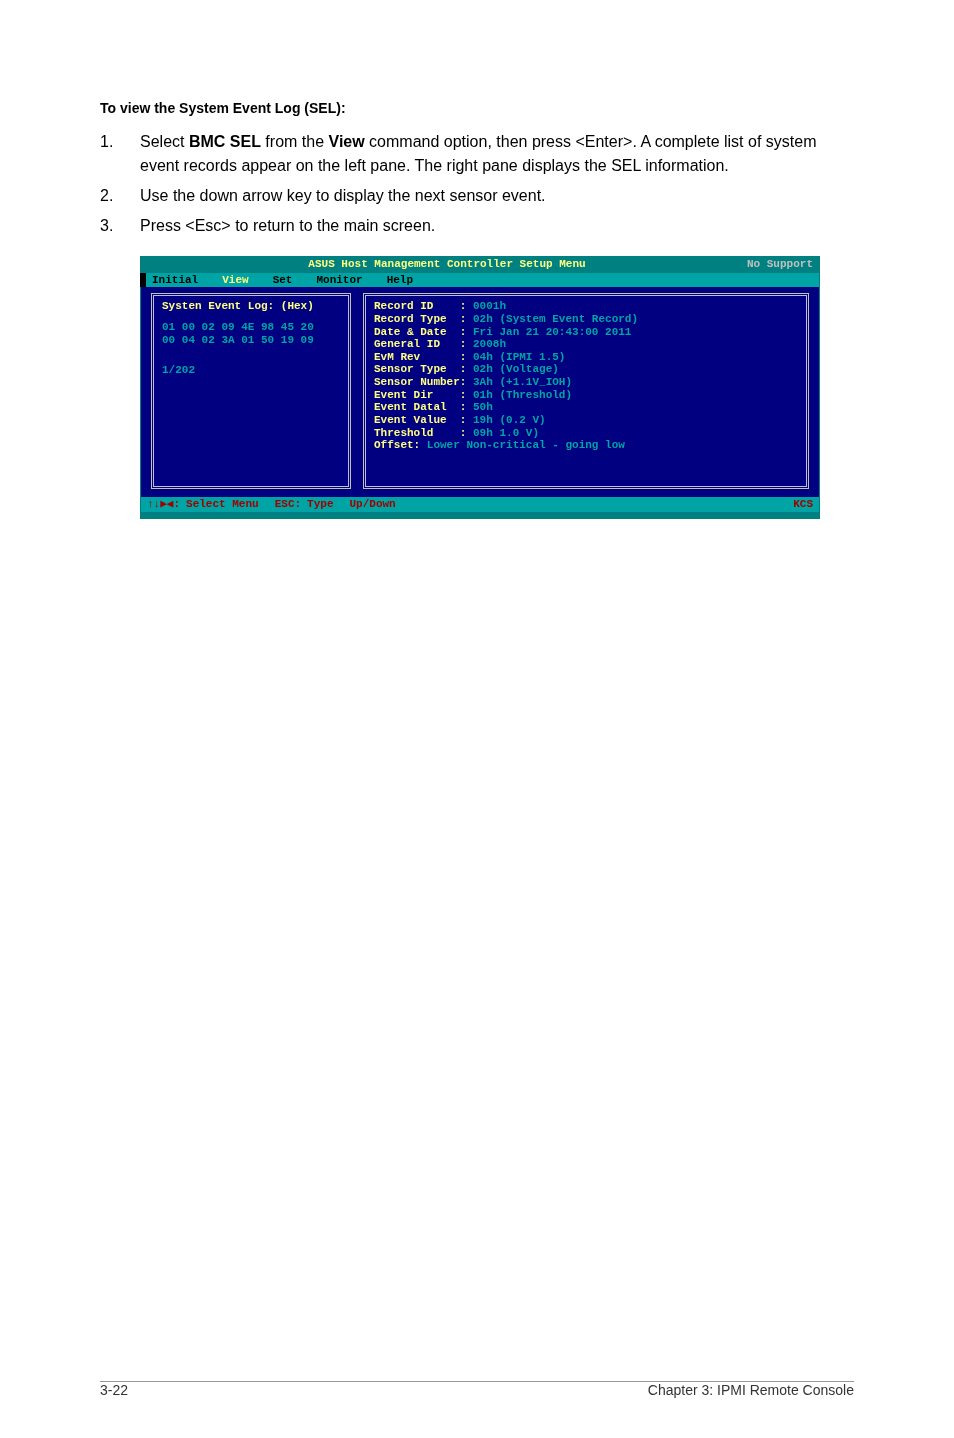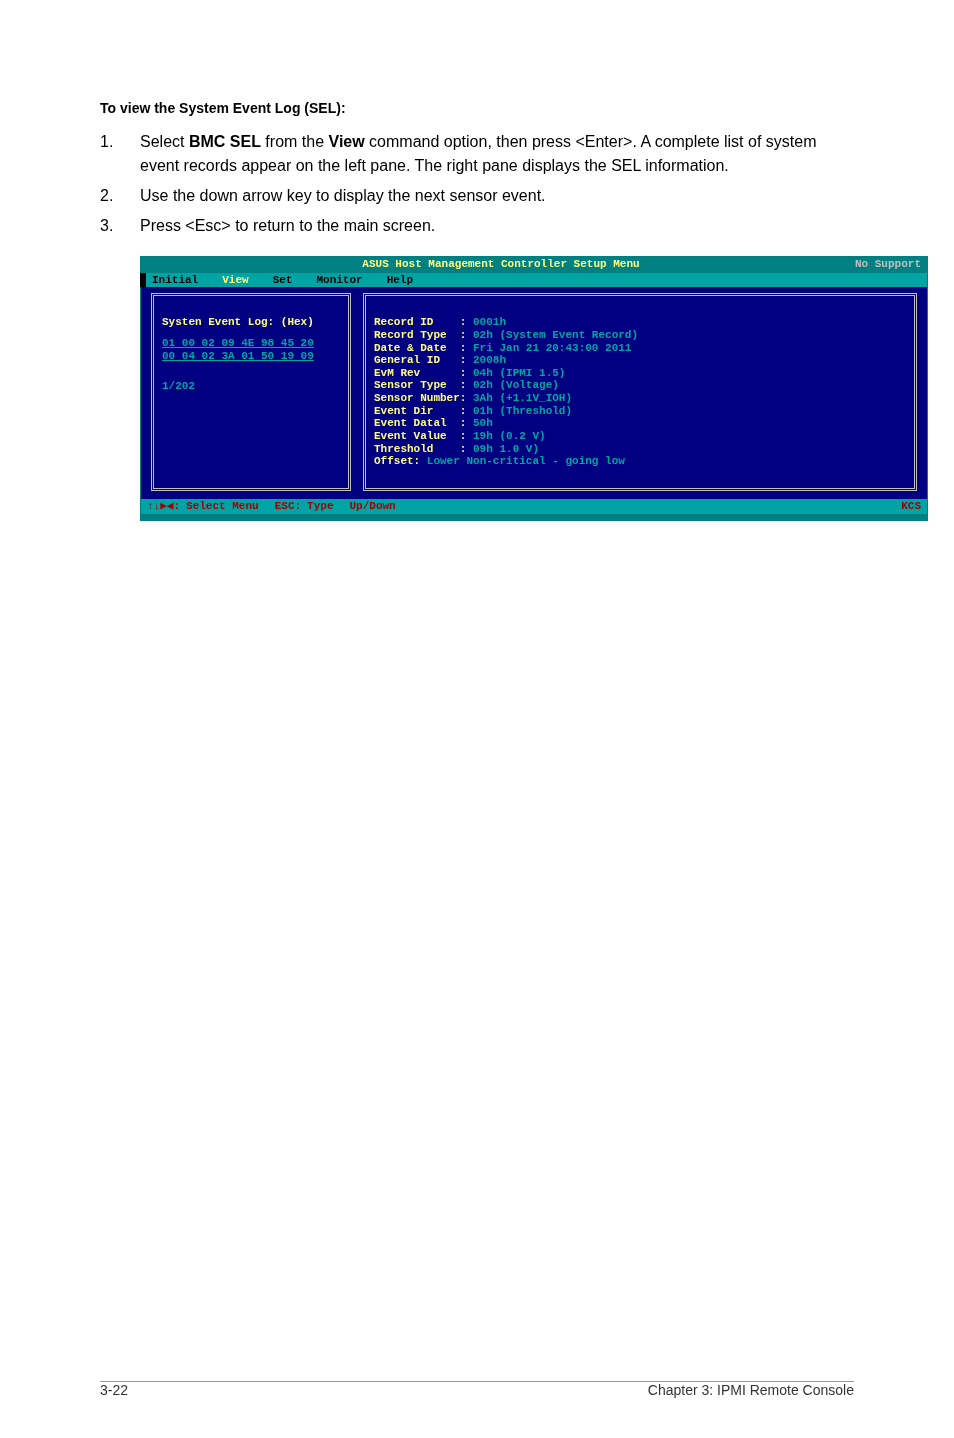--- a/index.html
+++ b/index.html
@@ -34,21 +34,21 @@
     flex-shrink: 0;
   }
   .list-body {
     flex: 1;
   }
   .para2 {
     margin-top: 10px;
   }
   .term-wrap {
     margin: 18px 0 0 40px;
-    width: 788px;
+    width: 680px;
     font-family: "Courier New", monospace;
     font-size: 11px;
     line-height: 1.15;
     border-radius: 27px;
   }
   .term-titlebar {
     background: #008080;
     color: #c0c0c0;
     padding: 1px 6px;
     display: flex;
@@ -78,36 +78,35 @@
     border-left: 1px solid #008080;
     border-right: 1px solid #008080;
     padding: 6px 10px 8px 10px;
     display: flex;
     min-height: 210px;
     gap: 12px;
     font-weight: bold;
   }
   .pane {
     border: 3px double #c0c0c0;
-    padding: 20px 8px;
+    padding: 4px 8px;
     flex-shrink: 0;
   }
   .pane-left {
     width: 200px;
   }
   .pane-right {
     flex: 1;
   }
   .pane-left .head {
     color: #ffff80;
     margin-bottom: 8px;
   }
   .hex {
     color: #00a4a4;
-    text-decoration: underline;
   }
   .pane-left .count {
     color: #00a4a4;
     margin-top: 18px;
   }
   .pane-right .row {
     color: #ffff80;
     white-space: pre;
   }
   .pane-right .val {

